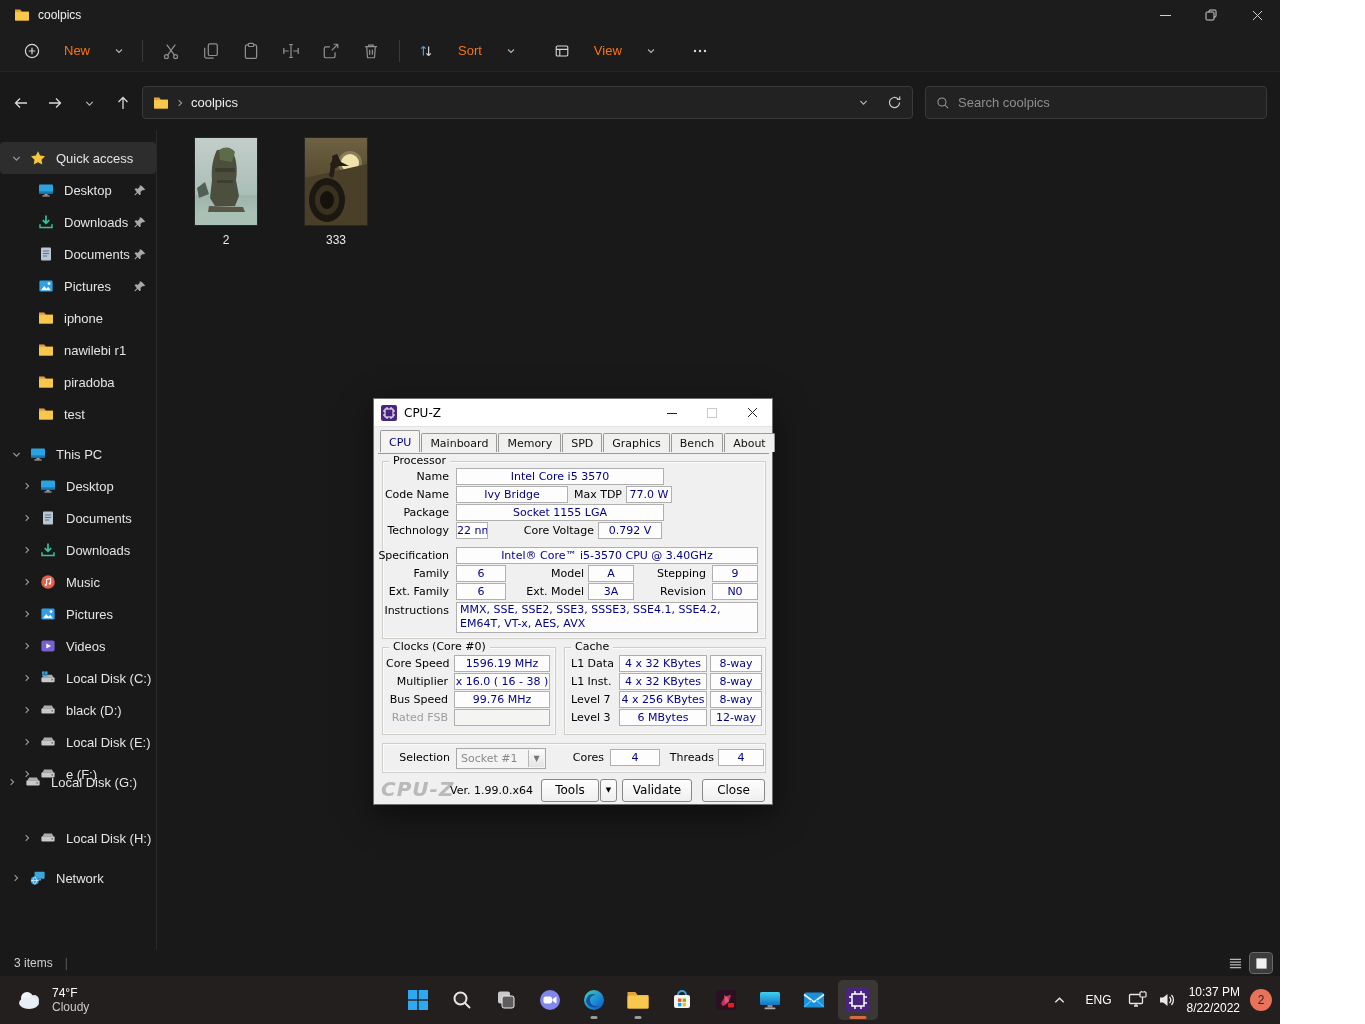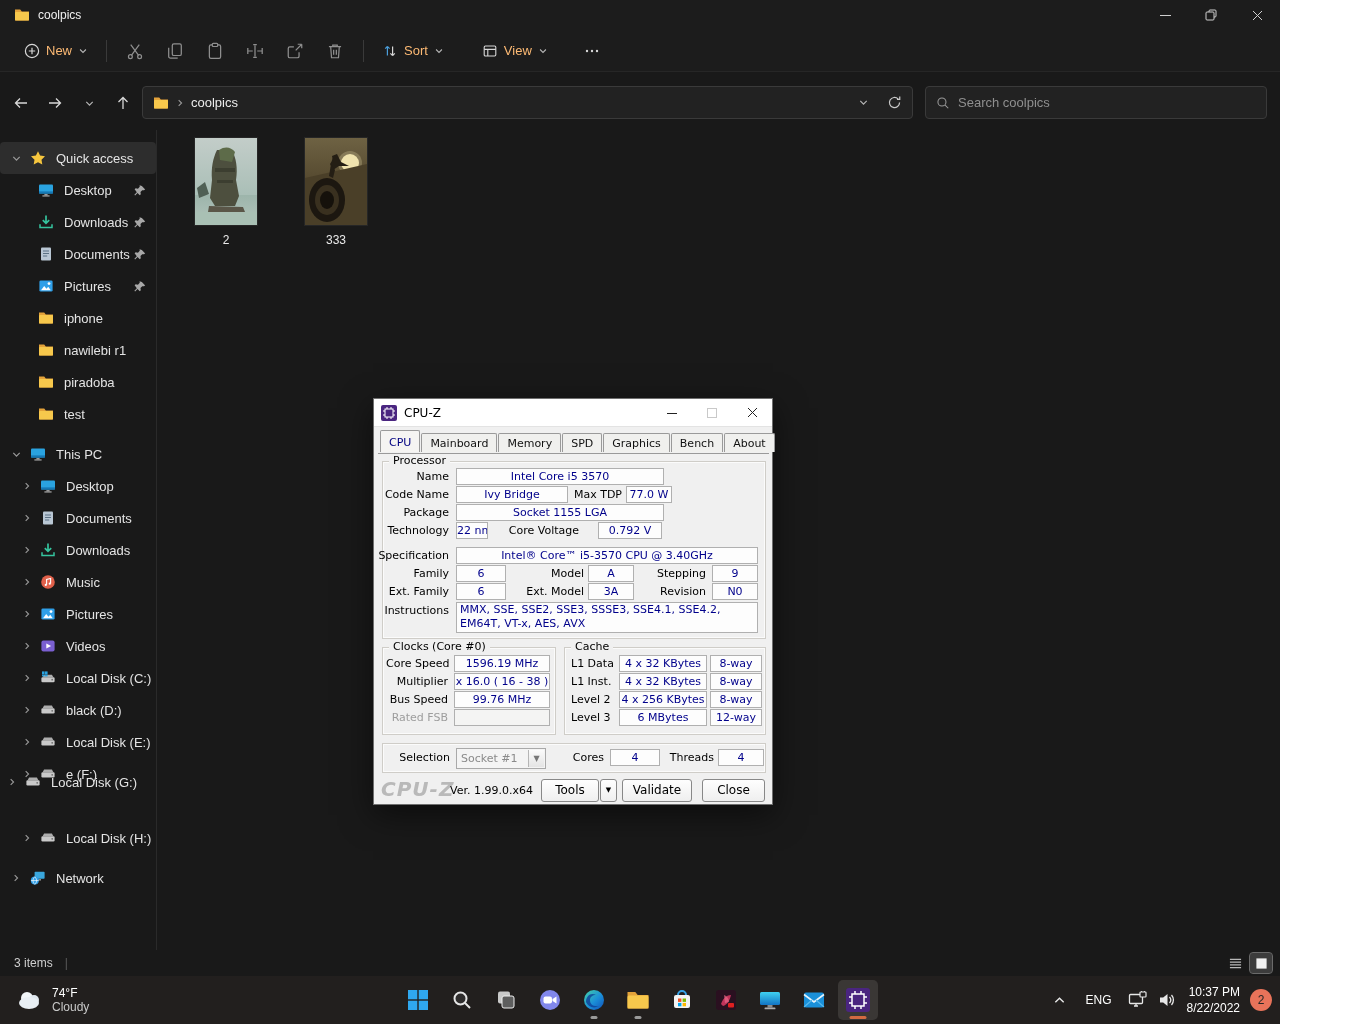--- a/index.html
+++ b/index.html
@@ -8,21 +8,21 @@
   .stage{position:relative;width:1365px;height:1024px;background:#fff;}
 
   
   .explorer{position:absolute;left:0;top:0;width:1280px;height:976px;background:#191919;color:#e6e6e6;}
   .titlebar{position:absolute;left:0;top:0;width:1280px;height:30px;background:#1c1c1c;display:flex;align-items:center;}
   .titlebar .ttext{font-size:12px;color:#f0f0f0;margin-left:8px;}
   .wctl{position:absolute;right:0;top:0;display:flex;height:30px;}
   .wbtn{width:46px;height:30px;display:flex;align-items:center;justify-content:center;color:#cfcfcf;font-size:13px;}
   .toolbar{position:absolute;left:0;top:30px;width:1280px;height:42px;background:#1c1c1c;display:flex;align-items:center;border-bottom:1px solid #262626;}
   .tool-ic{width:40px;height:34px;display:flex;align-items:center;justify-content:center;color:#8f8f8f;border-radius:4px;}
-  .tool-txtbtn{display:flex;align-items:center;gap:6px;color:#fdba74;font-size:13px;padding:0 10px;height:34px;border-radius:4px;}
+  .tool-txtbtn{display:flex;align-items:center;gap:24px;color:#f97316;font-size:13px;padding:0 10px;height:34px;border-radius:4px;}
   .tsep{width:1px;height:22px;background:#3a3a3a;margin:0 8px;}
   .addrrow{position:absolute;left:0;top:84px;width:1280px;height:38px;display:flex;align-items:center;}
   .navic{width:34px;height:30px;display:flex;align-items:center;justify-content:center;color:#d8d8d8;}
   .addrbox{position:absolute;left:142px;top:2px;width:771px;height:33px;background:#222222;border:1px solid #3a3a3a;border-radius:4px;display:flex;align-items:center;padding:0 10px;}
   .addrbox .ptext{font-size:13px;color:#ececec;margin-left:6px;}
   .addr-right{margin-left:auto;display:flex;align-items:center;gap:18px;color:#c9c9c9;}
   .searchbox{position:absolute;left:925px;top:2px;width:342px;height:33px;background:#222222;border:1px solid #3a3a3a;border-radius:4px;display:flex;align-items:center;padding:0 10px;}
   .searchbox input{background:transparent;border:none;outline:none;color:#bdbdbd;font-size:13px;margin-left:8px;width:280px;font-family:"Liberation Sans",sans-serif;}
   .searchbox input::placeholder{color:#8f8f8f;}
   .sidebar{position:absolute;left:0;top:130px;width:157px;height:820px;border-right:1px solid #2a2a2a;overflow:hidden;}
@@ -687,21 +687,21 @@
     <span class="lab" style="left:4px;top:69px;width:71px">Name</span>
     <div class="fld" style="left:82px;top:69px;width:208px">Intel Core i5 3570</div>
     <span class="lab" style="left:4px;top:87px;width:71px">Code Name</span>
     <div class="fld" style="left:82px;top:87px;width:112px">Ivy Bridge</div>
     <span class="lab" style="left:188px;top:87px;width:60px">Max TDP</span>
     <div class="fld" style="left:252px;top:87px;width:46px">77.0 W</div>
     <span class="lab" style="left:4px;top:105px;width:71px">Package</span>
     <div class="fld" style="left:82px;top:105px;width:208px">Socket 1155 LGA</div>
     <span class="lab" style="left:4px;top:123px;width:71px">Technology</span>
     <div class="fld" style="left:82px;top:123px;width:32px">22 nm</div>
-    <span class="lab" style="left:129px;top:123px;width:76px">Core Voltage</span>
+    <span class="lab" style="left:144px;top:123px;width:76px">Core Voltage</span>
     <div class="fld" style="left:224px;top:123px;width:64px">0.792 V</div>
     <span class="lab" style="left:4px;top:148px;width:71px">Specification</span>
     <div class="fld" style="left:82px;top:148px;width:302px">Intel® Core™ i5-3570 CPU @ 3.40GHz</div>
     <span class="lab" style="left:4px;top:166px;width:71px">Family</span>
     <div class="fld" style="left:82px;top:166px;width:50px">6</div>
     <span class="lab" style="left:150px;top:166px;width:60px">Model</span>
     <div class="fld" style="left:214px;top:166px;width:46px">A</div>
     <span class="lab" style="left:266px;top:166px;width:66px">Stepping</span>
     <div class="fld" style="left:338px;top:166px;width:46px">9</div>
     <span class="lab" style="left:4px;top:184px;width:71px">Ext. Family</span>
@@ -727,21 +727,21 @@
 
     <div class="grp" style="left:190px;top:248px;width:202px;height:88px">
       <span class="gl">Cache</span>
     </div>
     <span class="lab" style="left:194px;top:256px;width:42px;text-align:left;padding-left:3px">L1 Data</span>
     <div class="fld" style="left:245px;top:256px;width:88px">4 x 32 KBytes</div>
     <div class="fld" style="left:336px;top:256px;width:52px">8-way</div>
     <span class="lab" style="left:194px;top:274px;width:42px;text-align:left;padding-left:3px">L1 Inst.</span>
     <div class="fld" style="left:245px;top:274px;width:88px">4 x 32 KBytes</div>
     <div class="fld" style="left:336px;top:274px;width:52px">8-way</div>
-    <span class="lab" style="left:194px;top:292px;width:42px;text-align:left;padding-left:3px">Level 2</span>
+    <span class="lab" style="left:194px;top:292px;width:42px;text-align:left;padding-left:3px">Level 7</span>
     <div class="fld" style="left:245px;top:292px;width:88px">4 x 256 KBytes</div>
     <div class="fld" style="left:336px;top:292px;width:52px">8-way</div>
     <span class="lab" style="left:194px;top:310px;width:42px;text-align:left;padding-left:3px">Level 3</span>
     <div class="fld" style="left:245px;top:310px;width:88px">6 MBytes</div>
     <div class="fld" style="left:336px;top:310px;width:52px">12-way</div>
 
     <div class="grp" style="left:8px;top:344px;width:384px;height:30px"></div>
     <span class="lab" style="left:18px;top:350px;width:58px">Selection</span>
     <div class="combo" style="left:82px;top:349px;width:90px">
       <span>Socket #1</span>

